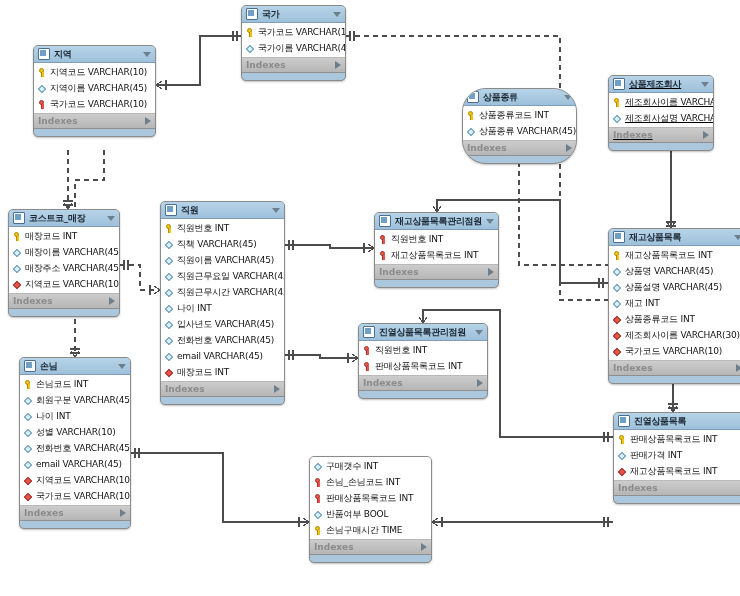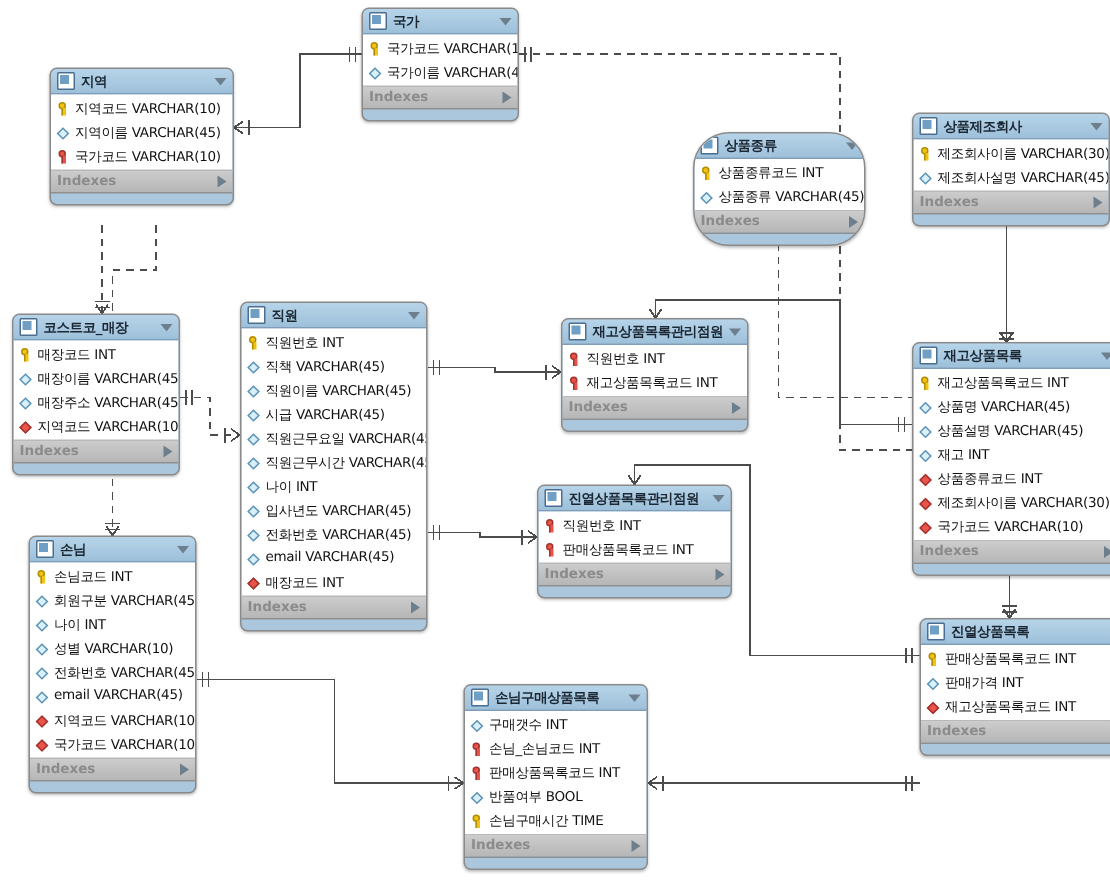--- a/index.html
+++ b/index.html
@@ -305,21 +305,21 @@
         <div class="col-row">
           <span class="key-ico key-col"></span>
           <span class="col-name">상품종류 VARCHAR(45)</span>
         </div>
       </div>
       <div class="tbl-footer">
         <span class="idx-label">Indexes</span>
         <span class="idx-arrow"></span>
       </div>
     </div>
-    <div class="table-box" style="left: 608px; top: 75px; width: 132px;">
+    <div class="table-box" style="left: 608px; top: 75px; width: 106px; text-decoration: underline;">
       <div class="tbl-header">
         <span class="tbl-icon"></span>
         <span class="tbl-title">상품제조회사</span>
         <span class="caret"></span>
       </div>
       <div class="tbl-body">
         <div class="col-row">
           <span class="key-ico key-pk"></span>
           <span class="col-name">제조회사이름 VARCHAR(30)</span>
         </div>
@@ -373,24 +373,20 @@
           <span class="key-ico key-pk"></span>
           <span class="col-name">직원번호 INT</span>
         </div>
         <div class="col-row">
           <span class="key-ico key-col"></span>
           <span class="col-name">직책 VARCHAR(45)</span>
         </div>
         <div class="col-row">
           <span class="key-ico key-col"></span>
           <span class="col-name">직원이름 VARCHAR(45)</span>
-        </div>
-        <div class="col-row">
-          <span class="key-ico key-col"></span>
-          <span class="col-name">시급 VARCHAR(45)</span>
         </div>
         <div class="col-row">
           <span class="key-ico key-col"></span>
           <span class="col-name">직원근무요일 VARCHAR(45)</span>
         </div>
         <div class="col-row">
           <span class="key-ico key-col"></span>
           <span class="col-name">직원근무시간 VARCHAR(45)</span>
         </div>
         <div class="col-row">
@@ -566,25 +562,20 @@
           <span class="key-ico key-fk"></span>
           <span class="col-name">재고상품목록코드 INT</span>
         </div>
       </div>
       <div class="tbl-footer">
         <span class="idx-label">Indexes</span>
         <span class="idx-arrow"></span>
       </div>
     </div>
     <div class="table-box" style="left: 309px; top: 456px; width: 123px;">
-      <div class="tbl-header">
-        <span class="tbl-icon"></span>
-        <span class="tbl-title">손님구매상품목록</span>
-        <span class="caret"></span>
-      </div>
       <div class="tbl-body">
         <div class="col-row">
           <span class="key-ico key-col"></span>
           <span class="col-name">구매갯수 INT</span>
         </div>
         <div class="col-row">
           <span class="key-ico key-pkfk"></span>
           <span class="col-name">손님_손님코드 INT</span>
         </div>
         <div class="col-row">

